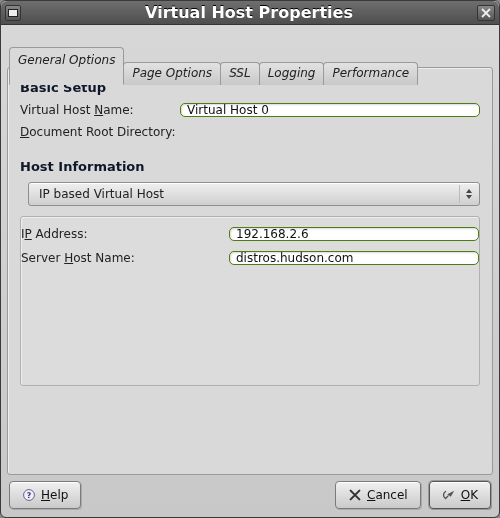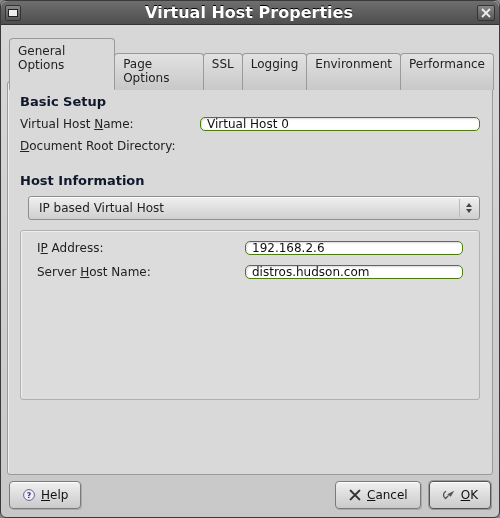--- a/index.html
+++ b/index.html
@@ -76,22 +76,23 @@
 }
 .notebook {
   flex: 1;
   display: flex;
   flex-direction: column;
 }
 .tabs {
   display: flex;
   padding-left: 2px;
   position: relative;
-  top: 9px;
+  top: 18px;
   z-index: 2;
+  font-style: italic;
 }
 .tab {
   padding: 5px 8px;
   font-size: 12px;
   color: #222;
   background: linear-gradient(#e2e2e2,#c8c8c8);
   border: 1px solid #9a9a9a;
   border-bottom: none;
   border-top-left-radius: 4px;
   border-top-right-radius: 4px;
@@ -119,21 +120,21 @@
 .section-title {
   font-weight: bold;
   font-size: 13px;
   color: #0f172a;
   margin-bottom: 8px;
 }
 .form-row {
   display: flex;
   align-items: center;
   margin-bottom: 8px;
-  gap: 20px;
+  gap: 0;
 }
 .form-label {
   color: #222;
   font-size: 12px;
   white-space: nowrap;
 }
 .basic .form-label { text-align: left; }
 .basic .row1 .form-label { width: 160px; }
 .basic .row2 .form-label { width: 160px; }
 .basic .row3 .form-label { width: 160px; }
@@ -180,21 +181,21 @@
   border-right: 3px solid transparent;
 }
 .combo .spin .arr.up { border-bottom: 4px solid #444; }
 .combo .spin .arr.down { border-top: 4px solid #444; }
 .host-section { margin-top: 12px; }
 .host-combo-wrap { padding: 0 0 10px 8px; }
 .combo { width: 100%; gap: 25px; }
 .host-inner {
   border: 1px solid #b0b0b0;
   border-radius: 3px;
-  padding: 10px 16px;
+  padding: 10px 0;
   background: #dcdcdc;
   box-shadow: inset 1px 1px 0 #eee;
   min-height: 170px;
 }
 .host-inner .info-row {
   display: flex;
   align-items: center;
   gap: 8px;
   margin-bottom: 10px;
 }
@@ -244,21 +245,20 @@
     </div>
   </div>
 
   <div class="client">
     <div class="notebook">
       <div class="tabs">
         <div class="tab active">General Options</div>
         <div class="tab">Page Options</div>
         <div class="tab">SSL</div>
         <div class="tab">Logging</div>
-        <div class="tab">Environment</div>
         <div class="tab">Performance</div>
       </div>
 
       <div class="tabpage">
         <div class="basic">
           <div class="section-title">Basic Setup</div>
 
           <div class="form-row row1">
             <label class="form-label"><span>Virtual Host </span><span class="mn">N</span><span>ame:</span></label>
             <input class="text" type="text" value="Virtual Host 0" style="">

